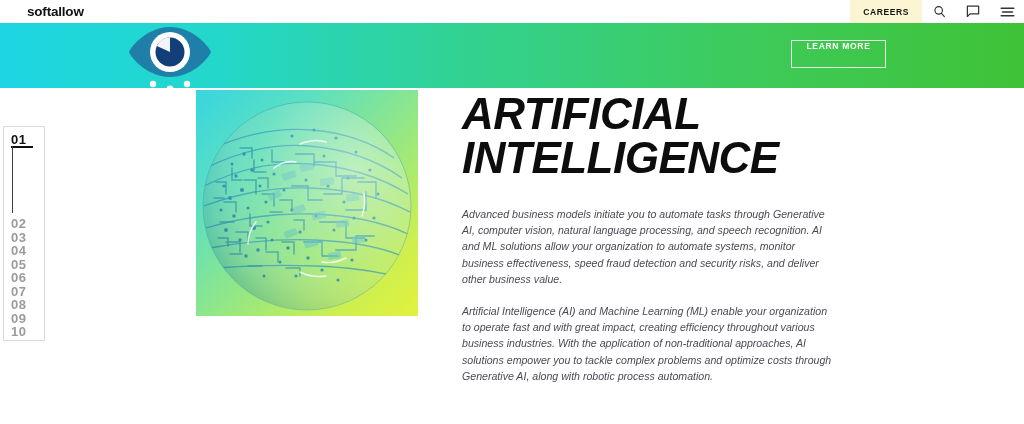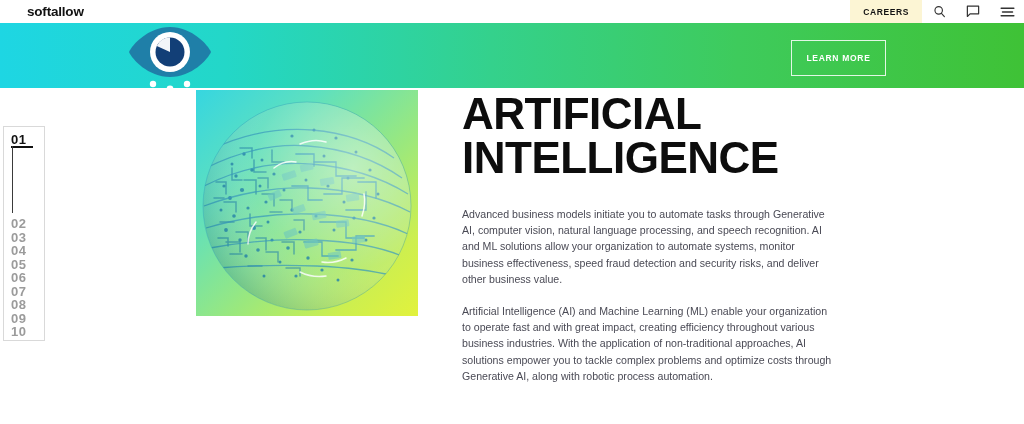--- a/index.html
+++ b/index.html
@@ -94,24 +94,23 @@
     font-weight: 800;
     letter-spacing: 0.35px;
     color: #ffffff;
     white-space: nowrap;
   }
   .learn-more {
     position: absolute;
     left: 791px;
     top: 17px;
     width: 95px;
-    height: 36px;
+    height: 28px;
     border: 1.5px solid rgba(255,255,255,0.85);
     display: flex;
-    align-items: center;
     justify-content: center;
     font-size: 8.5px;
     font-weight: 800;
     letter-spacing: 0.7px;
     color: #ffffff;
     cursor: pointer;
     box-sizing: border-box;
   }
 
   
@@ -184,20 +183,21 @@
     overflow: hidden;
   }
   .hero-img svg { display: block; }
 
   
   .content {
     position: absolute;
     left: 462px;
     top: 0;
     width: 380px;
+    font-style: italic;
   }
   .headline {
     font-size: 44px;
     line-height: 44px;
     font-weight: 900;
     letter-spacing: -0.5px;
     color: #0d0d0d;
     margin: 0;
     padding-top: 4px;
     text-transform: uppercase;

